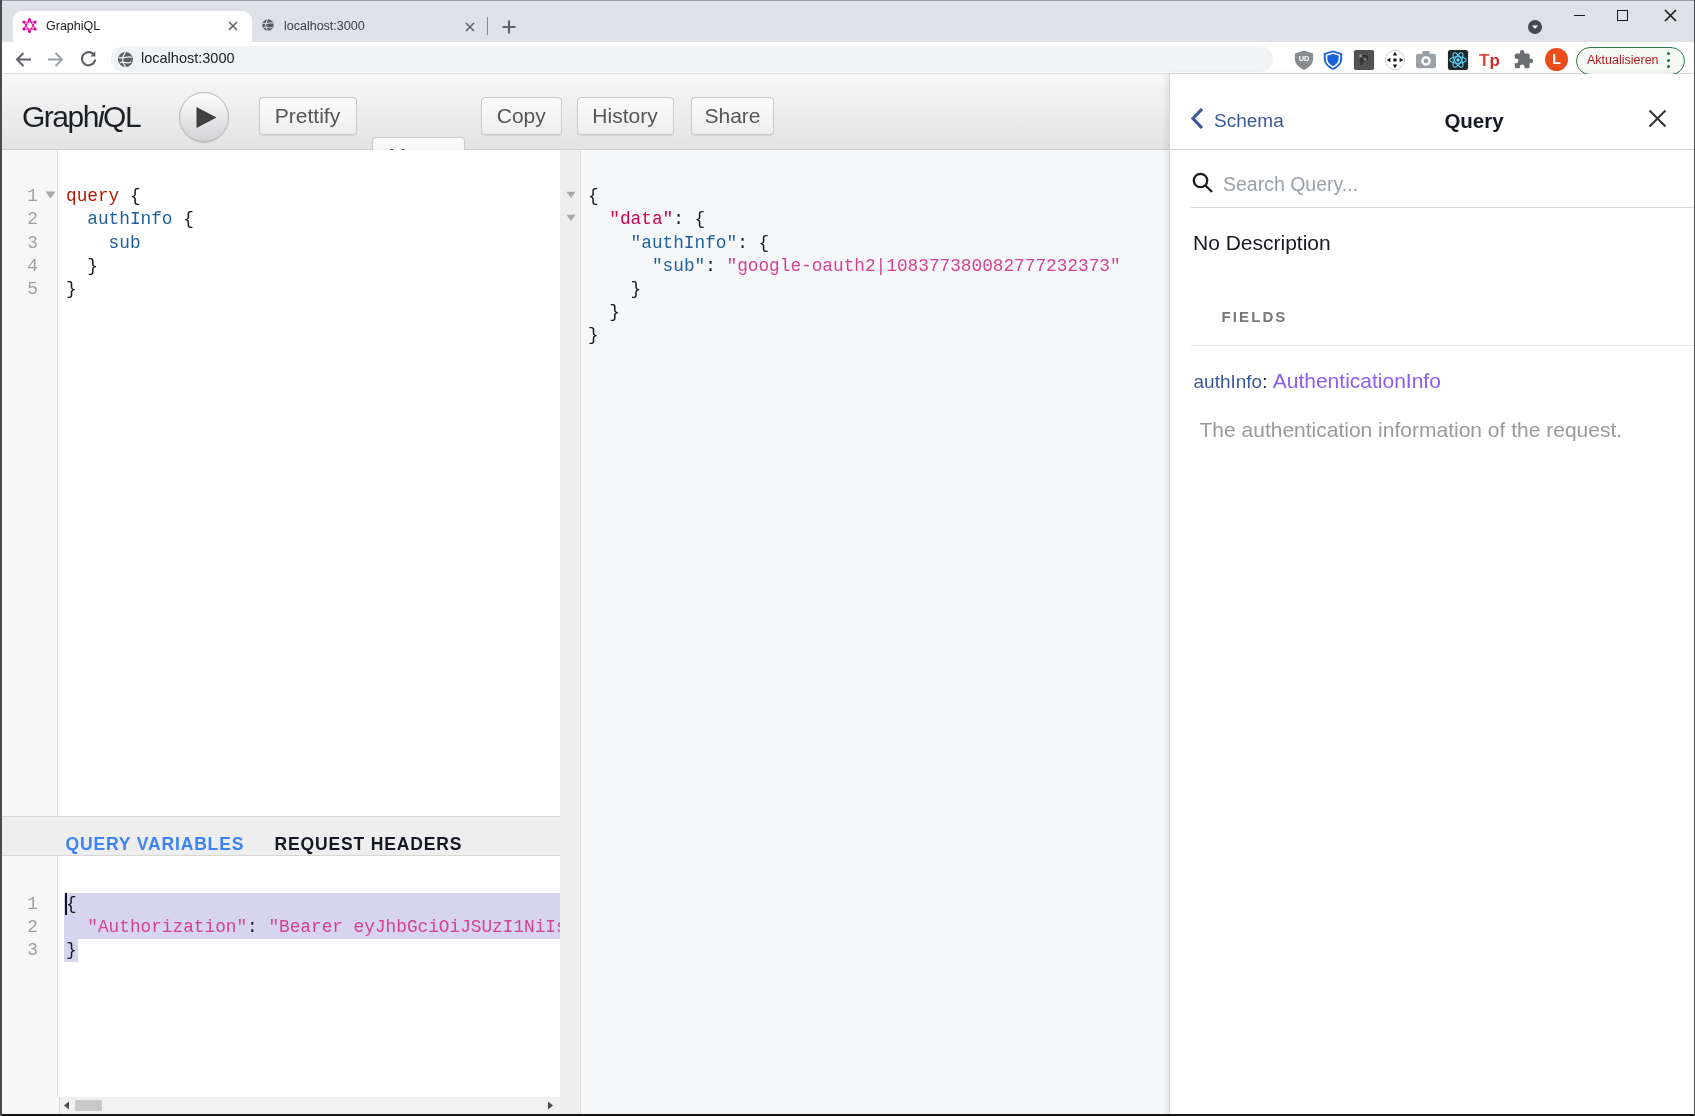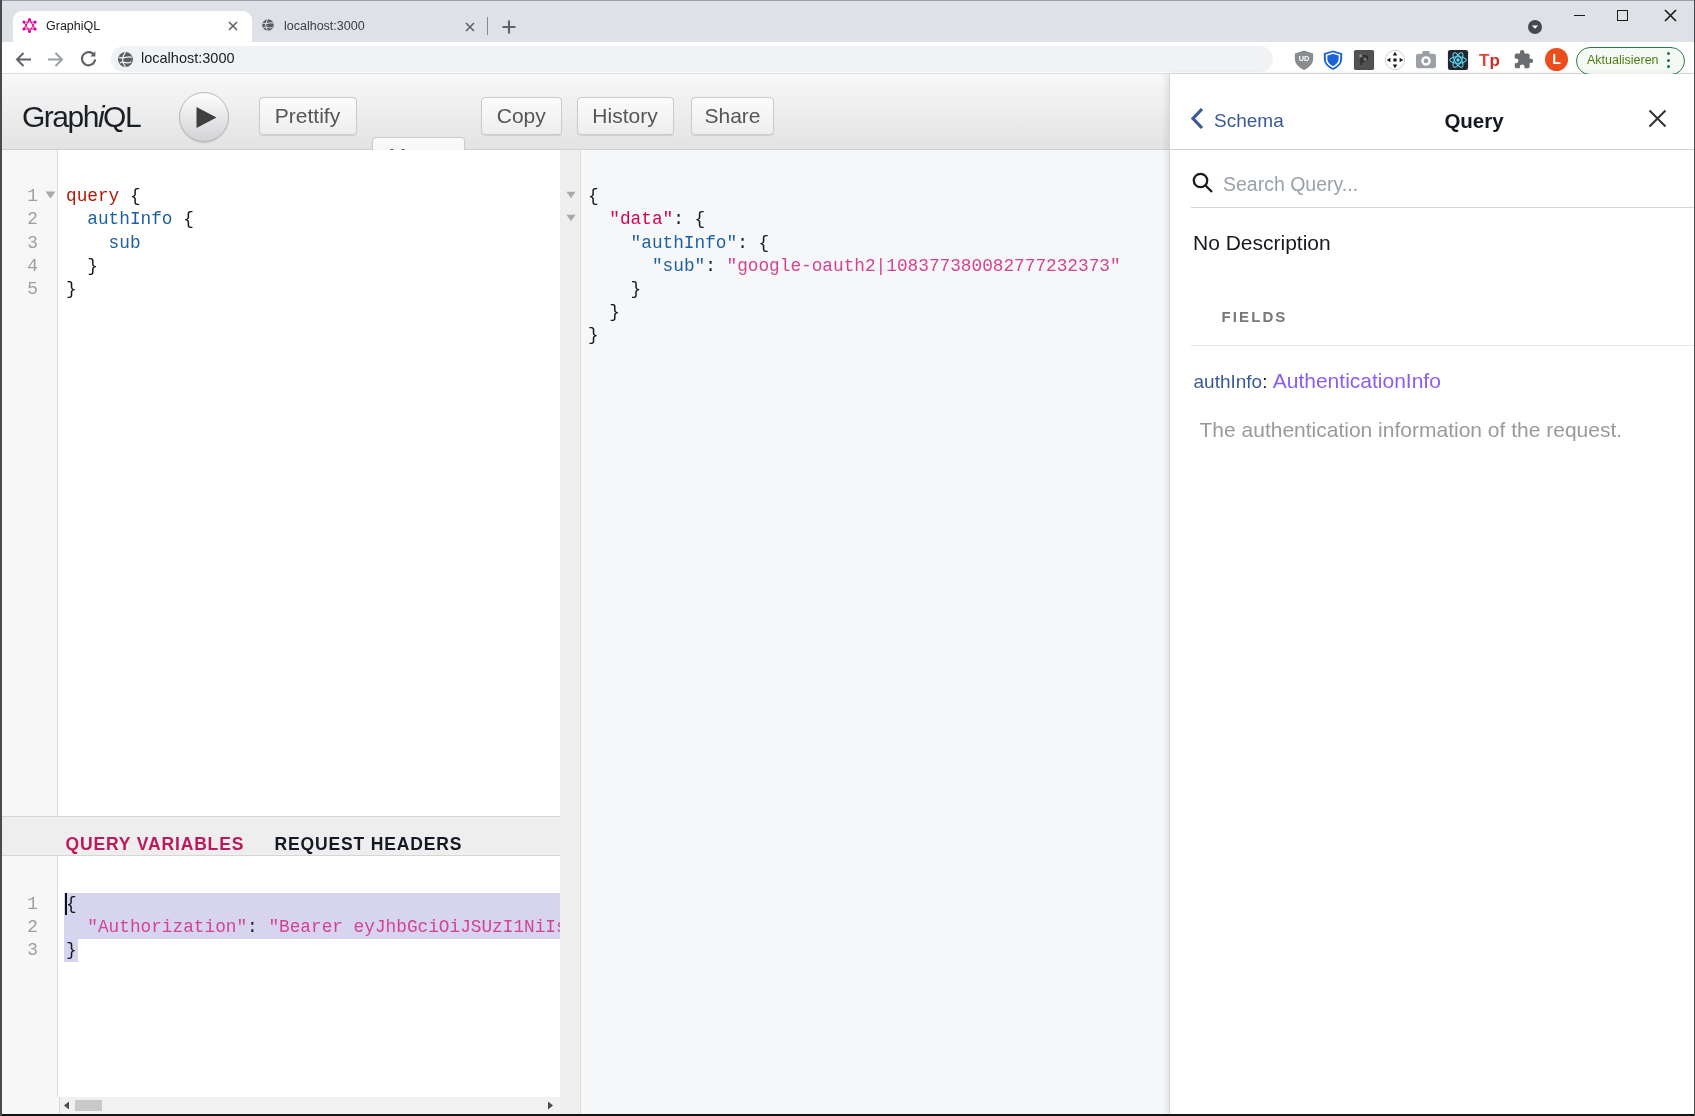--- a/index.html
+++ b/index.html
@@ -121,21 +121,21 @@
   <circle cx="12" cy="12" r="1.9" fill="#61dafb"></circle>
 </svg>
 <div class="abs" style="left:1479px;top:51px;font-size:17px;font-weight:bold;color:#e0453a;">T<span style="color:#c62f28;">p</span></div>
 <svg class="abs" style="left:1513px;top:49px;" width="21" height="21" viewBox="0 0 24 24">
   <path d="M20.5 11H19V7a2 2 0 0 0-2-2h-4V3.5a2.5 2.5 0 0 0-5 0V5H4a2 2 0 0 0-2 2v3.8h1.5a2.7 2.7 0 0 1 0 5.4H2V20a2 2 0 0 0 2 2h3.8v-1.5a2.7 2.7 0 0 1 5.4 0V22H17a2 2 0 0 0 2-2v-4h1.5a2.5 2.5 0 0 0 0-5z" fill="#696d71"></path>
 </svg>
 <div class="abs" style="left:1545px;top:48px;width:23px;height:23px;border-radius:50%;background:#eb4d1c;"></div>
 <div class="abs" style="left:1545px;top:51px;width:23px;text-align:center;font-size:14px;font-weight:bold;color:#fff;">L</div>
 
 <div class="abs" style="left:1576px;top:46.5px;width:109px;height:28px;border:1.6px solid #2d7d46;border-radius:14.5px;background:#f5f9f6;"></div>
-<div class="abs" style="left:1587px;top:53px;font-size:12.5px;color:#4d7c0f;">Aktualisieren</div>
+<div class="abs" style="left:1587px;top:53px;font-size:12.5px;color:#b91c1c;">Aktualisieren</div>
 <div class="abs" style="left:1667px;top:52px;width:3.4px;height:3.4px;border-radius:50%;background:#19753f;"></div>
 <div class="abs" style="left:1667px;top:58.5px;width:3.4px;height:3.4px;border-radius:50%;background:#19753f;"></div>
 <div class="abs" style="left:1667px;top:65px;width:3.4px;height:3.4px;border-radius:50%;background:#19753f;"></div>
 
 <div class="abs" style="left:0;top:74px;width:1169px;height:76px;background:linear-gradient(#f8f8f8,#e3e3e3);border-bottom:1px solid #d0d0d0;"></div>
 <div class="abs" style="left:22px;top:102px;font-size:30px;letter-spacing:-1.5px;color:#1b1f26;line-height:1;">Graph<i>i</i>QL</div>
 
 <div class="abs" style="left:179px;top:92px;width:50px;height:50px;border-radius:50%;background:linear-gradient(#fdfdfd,#d2d3d6);border:1px solid #b8b8b8;box-shadow:0 1px 1px rgba(0,0,0,0.15);"></div>
 <svg class="abs" style="left:195px;top:106px;" width="23" height="23" viewBox="0 0 23 23">
   <path d="M1.5 1 L21.5 11.5 L1.5 22 Z" fill="#3f3f3f"></path>
@@ -165,21 +165,21 @@
   <div class="codeline" style="top:208.4px;"><span class="pun">  </span><span class="p">authInfo</span><span class="pun"> {</span></div>
   <div class="codeline" style="top:231.6px;"><span class="pun">    </span><span class="p">sub</span></div>
   <div class="codeline" style="top:254.8px;"><span class="pun">  }</span></div>
   <div class="codeline" style="top:278px;"><span class="pun">}</span></div>
 </div>
 <svg class="abs" style="left:44.5px;top:190.5px;" width="11" height="8" viewBox="0 0 11 8">
   <path d="M0.5 0.5 L10.5 0.5 L5.5 7.5 Z" fill="#a9a9a9"></path>
 </svg>
 
 <div class="abs" style="left:0;top:815.5px;width:559.5px;height:40px;background:#eeeeee;border-top:1px solid #d6d6d6;border-bottom:1px solid #d6d6d6;"></div>
-<div class="abs" style="left:65.5px;top:834px;font-size:17.5px;font-weight:bold;letter-spacing:0.85px;color:#be185d;">QUERY VARIABLES</div>
+<div class="abs" style="left:65.5px;top:834px;font-size:17.5px;font-weight:bold;letter-spacing:0.85px;color:#3b82f6;">QUERY VARIABLES</div>
 <div class="abs" style="left:274.5px;top:834px;font-size:17.5px;font-weight:bold;letter-spacing:0.85px;color:#141823;">REQUEST HEADERS</div>
 
 <div class="abs" style="left:0;top:856px;width:559.5px;height:241px;background:#fff;overflow:hidden;">
   <div class="abs" style="left:0;top:0;width:58px;height:241px;background:#f7f7f7;border-right:1px solid #d9d9d9;"></div>
   <div class="abs" style="left:64px;top:36.5px;width:495.5px;height:23.2px;background:#d7d4f0;"></div>
   <div class="abs" style="left:64px;top:59.7px;width:495.5px;height:23.2px;background:#d7d4f0;"></div>
   <div class="abs" style="left:64px;top:82.9px;width:14px;height:23.2px;background:#d7d4f0;"></div>
   <div class="abs" style="left:65px;top:37px;width:1.6px;height:22px;background:#111;"></div>
   <div class="mono">
     <div class="gnum" style="top:36.5px;">1</div>

